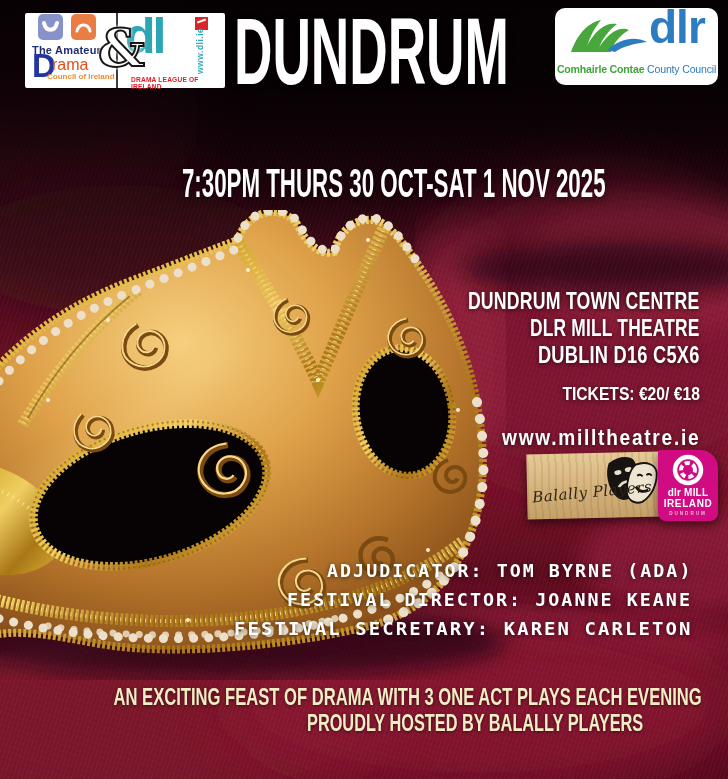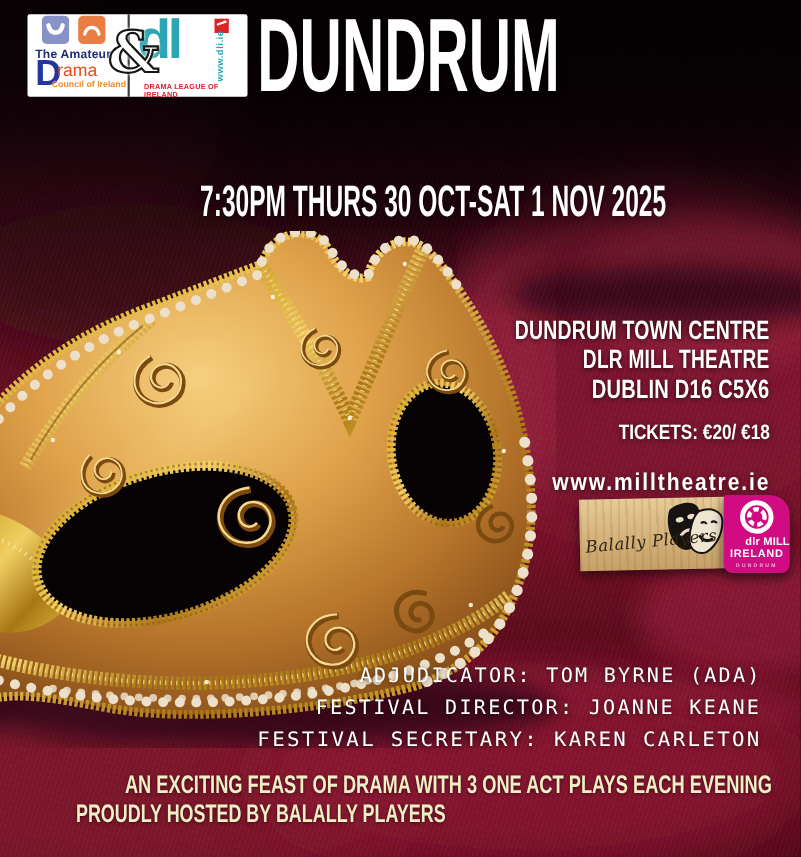--- a/index.html
+++ b/index.html
@@ -61,35 +61,35 @@
   
   .wood{position:absolute;left:527px;top:453px;width:133px;height:65px;transform:rotate(-1.2deg);
     background:linear-gradient(180deg,#e6cb97 0%,#d5b27b 55%,#c5a069 100%);box-shadow:0 4px 10px rgba(0,0,0,.55);}
   .wood::after{content:"";position:absolute;inset:0;
     background:repeating-linear-gradient(90deg,rgba(120,85,40,.14) 0 2px,rgba(0,0,0,0) 2px 7px);}
   .balally-text{position:absolute;left:5px;top:30px;z-index:2;font-family:"DejaVu Serif",serif;font-style:italic;
     font-size:15px;color:#2e2413;transform:rotate(-4deg);letter-spacing:.5px;}
   .masks-svg{position:absolute;right:-1px;top:1px;z-index:1;}
   .mill{position:absolute;left:658px;top:450px;width:60px;height:71px;background:#d10b82;
     border-radius:3px 18px 8px 8px;box-shadow:0 4px 10px rgba(0,0,0,.55);text-align:center;color:#fff;}
-  .mill-l1{position:absolute;left:0;right:0;top:37px;font-size:10px;font-weight:bold;letter-spacing:.2px;text-align:right;}
+  .mill-l1{position:absolute;left:0;right:0;top:37px;font-size:10px;font-weight:bold;letter-spacing:.2px;}
   .mill-l2{position:absolute;left:0;right:0;top:48px;font-size:10px;font-weight:bold;letter-spacing:.6px;}
   .mill-l3{position:absolute;left:0;right:0;top:61px;font-size:4.6px;font-weight:bold;letter-spacing:2px;color:#f3b8dd;}
   .aperture{position:absolute;left:13px;top:3px;}
 
   
   .credits{position:absolute;top:556px;right:36px;text-align:right;color:#fff;
-    font-family:"DejaVu Sans Mono",monospace;font-weight:normal;text-shadow:0 1px 5px rgba(0,0,0,.6);margin-top:44px;}
+    font-family:"DejaVu Sans Mono",monospace;font-weight:bold;text-shadow:0 1px 5px rgba(0,0,0,.6);}
   .credits .cl{font-size:18px;line-height:29px;letter-spacing:2px;}
   .email{position:absolute;top:642px;right:68px;font-family:"DejaVu Sans",sans-serif;font-size:20px;
     color:#f3eef0;text-shadow:0 1px 5px rgba(0,0,0,.6);}
 
   
-  .footer{position:absolute;left:0;right:16px;top:684px;text-align:left;color:#f1edc4;font-weight:bold;
-    text-shadow:0 1px 4px rgba(0,0,0,.55);margin-top:16px;}
+  .footer{position:absolute;left:0;right:16px;top:684px;text-align:right;color:#f1edc4;font-weight:bold;
+    text-shadow:0 1px 4px rgba(0,0,0,.55);}
   .footer .fl{font-size:23px;line-height:26px;}
 </style>
 </head>
 <body>
 
 <div class="poster">
 
   <svg class="bg-svg" width="728" height="779" viewBox="0 0 728 779" style="left:0;top:0;">
     <defs>
       <filter id="bl30" x="-60%" y="-60%" width="220%" height="220%">
@@ -226,20 +226,33 @@
       <div class="dli">
         <div class="dli-dl">dl</div>
         <div class="dli-red">
             <i></i>
           </div>
         <div class="dli-www">www.dli.ie</div>
         <div class="dli-caption">DRAMA LEAGUE OF IRELAND</div>
       </div>
     </div>
 
+    <div class="dlr-box">
+      <svg width="80" height="36" viewBox="0 0 80 36" style="position:absolute;left:14px;top:10px;">
+        <path d="M2,34 C 10,12 22,4 32,2 C 24,12 19,22 17,34 Z" fill="#47a63c"></path>
+        <path d="M15,34 C 26,10 38,4 48,6 C 38,14 31,24 29,34 Z" fill="#47a63c"></path>
+        <path d="M27,34 C 40,12 52,8 60,12 C 50,18 44,26 42,34 Z" fill="#47a63c"></path>
+        <path d="M38,32 C 52,20 66,18 78,24 C 68,25 54,28 46,34 Z" fill="#2e7cc0"></path>
+      </svg>
+      <div class="dlr-name">dlr</div>
+      <div class="dlr-caption">
+        <span class="ga">Comhairle Contae</span>
+        <span class="en">County Council</span>
+      </div>
+    </div>
 
     <div class="tline t1">
       <span class="fitc" style="transform: scaleX(0.560081);">DUNDRUM</span>
     </div>
     <div class="tline tdate">
       <span class="fitc" style="transform: scaleX(0.557895);">7:30PM THURS 30 OCT-SAT 1 NOV 2025</span>
     </div>
 
     <div class="venue">
       <div class="vl"><span class="fitr" style="transform: scaleX(0.736508);">DUNDRUM TOWN CENTRE</span></div>

